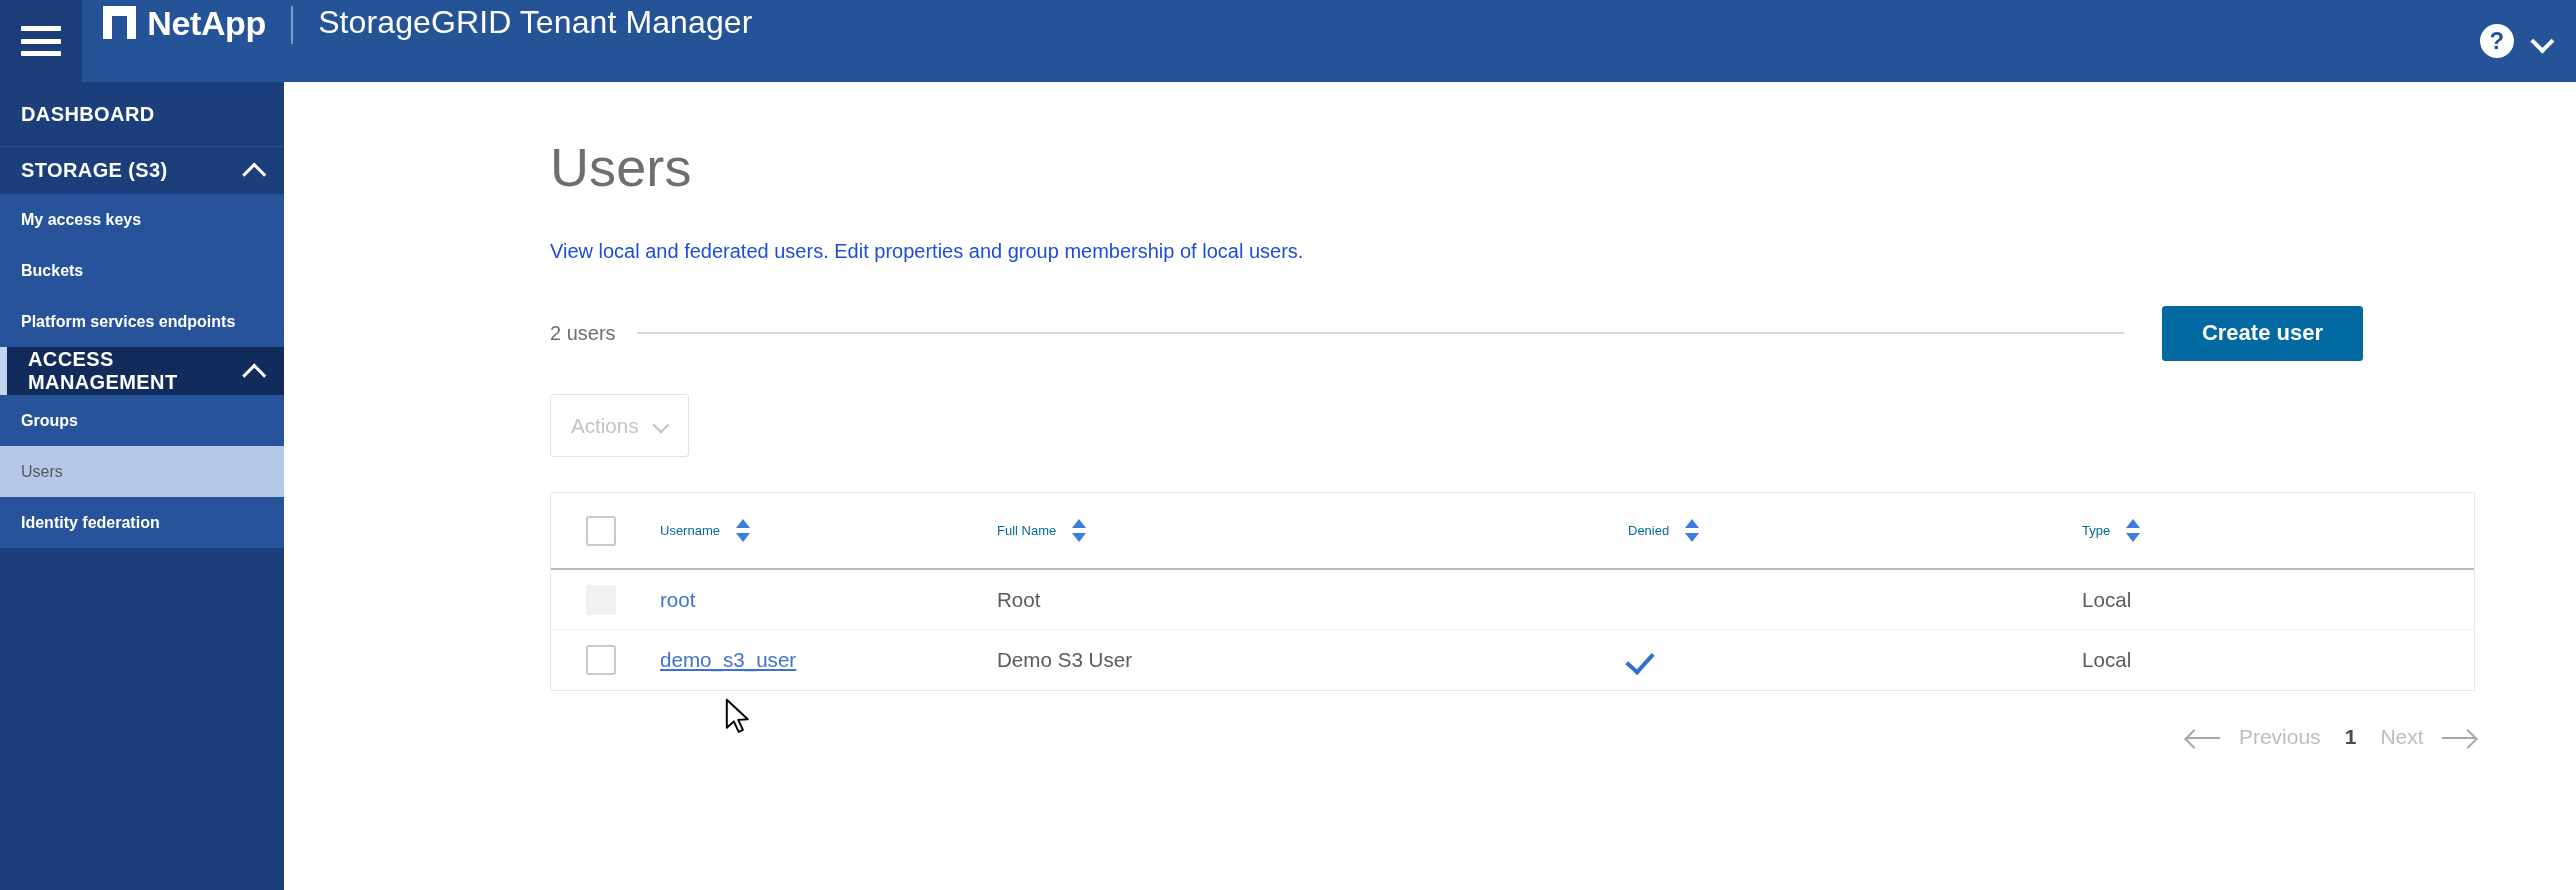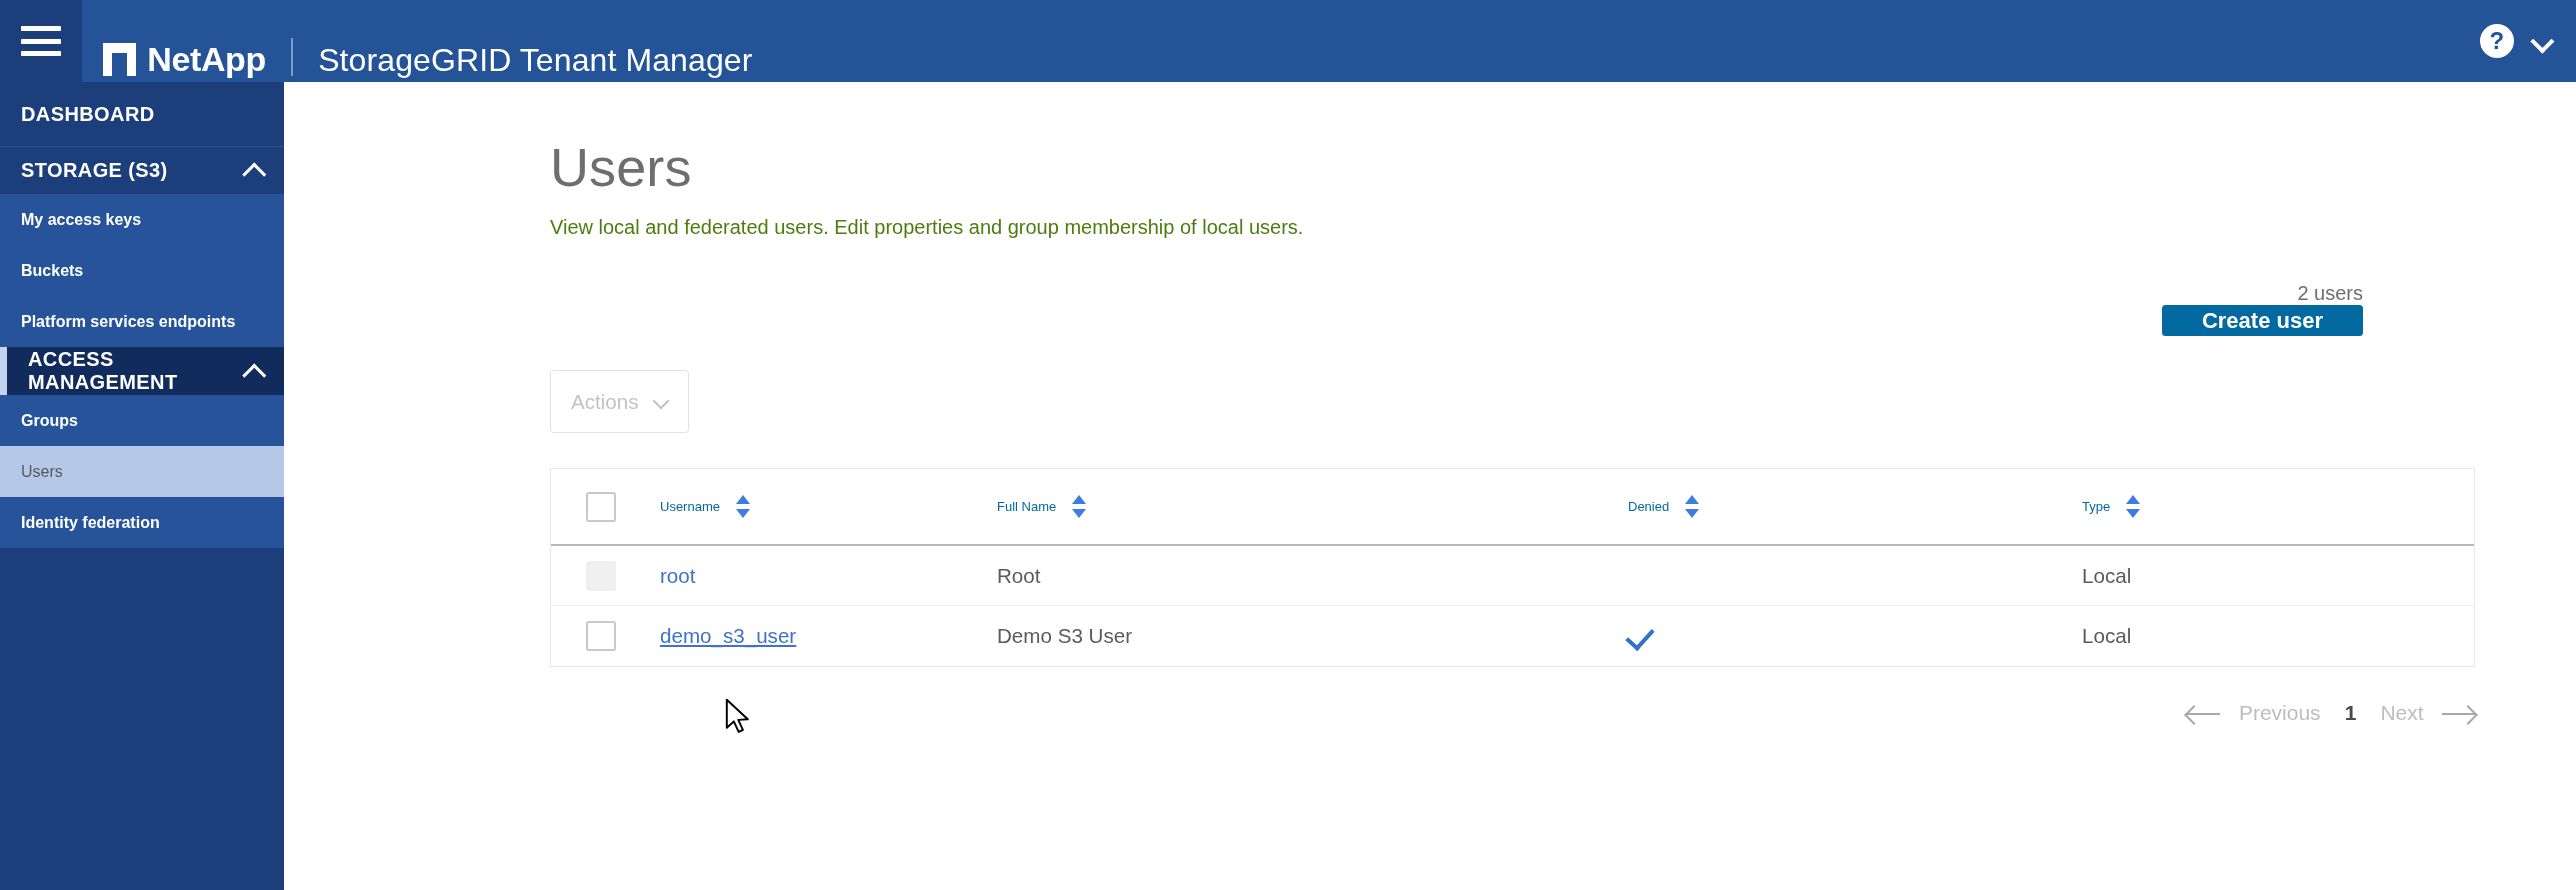--- a/index.html
+++ b/index.html
@@ -48,21 +48,21 @@
   .hamburger-icon span {
     display: block;
     width: 100%;
     height: 5px;
     background: #ffffff;
     border-radius: 0.7px;
   }
 
   .brand-wrap {
     display: flex;
-    align-items: flex-end;
+    align-items: flex-start;
     margin-left: 21px;
     height: 70px;
   }
   .netapp-logo-mark {
     width: 33px;
     height: 33px;
     position: relative;
     margin-right: 11.3px;
   }
   .netapp-logo-mark::before {
@@ -225,32 +225,31 @@
   .page-title {
     margin-top: 58px;
     font-size: 54px;
     font-weight: 300;
     color: #6e6e6e;
     line-height: 1;
     letter-spacing: 0.1px;
   }
 
   .page-desc {
-    margin-top: 23px;
+    margin-top: 47px;
     font-size: 20px;
-    color: #4d7c0f;
+    color: #1d4ed8;
     line-height: 1;
   }
 
   .count-row {
     margin-top: 45px;
     display: flex;
-    align-items: flex-end;
+    align-items: center;
     height: 54px;
-    flex-direction: column;
   }
   .count-label {
     font-size: 20px;
     color: #6e6e6e;
     white-space: nowrap;
   }
   .count-rule {
     flex: 1;
     height: 1.4px;
     background: #d9d9d9;

